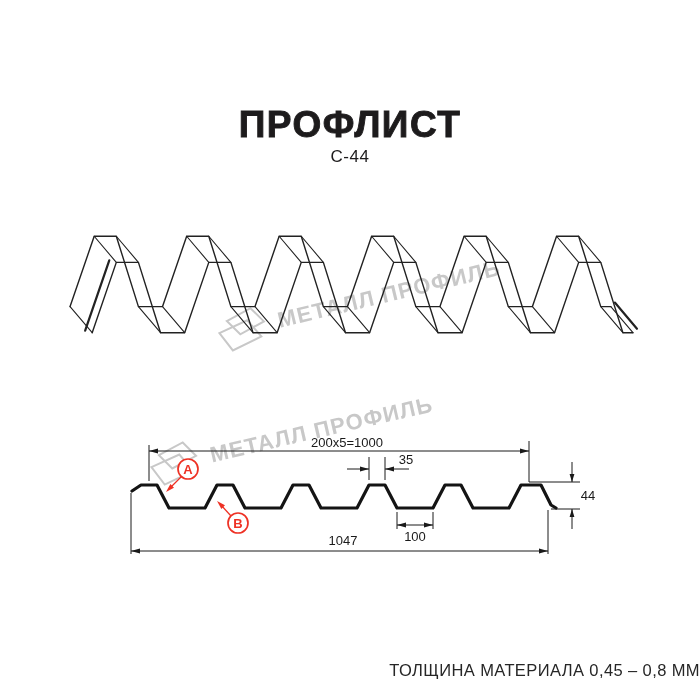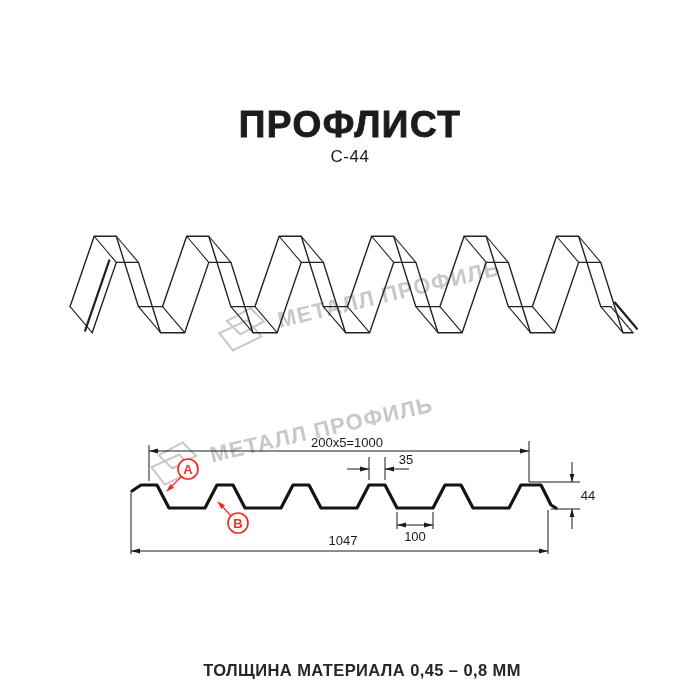--- a/index.html
+++ b/index.html
@@ -11,22 +11,22 @@
   .title {
     position:absolute; left:0; right:0; top:56px; text-align:center;
     font-size:37px; font-weight:bold; letter-spacing:1.5px; color:#1d1b1c;
     -webkit-text-stroke:0.9px #1d1b1c; z-index:3;
   }
   .subtitle {
     position:absolute; left:0; right:0; top:99px; text-align:center;
     font-size:17px; font-weight:normal; letter-spacing:0.5px; color:#1d1b1c; z-index:3;
   }
   .footer-note {
-    position:absolute; left:0; right:0; top:613px; text-align:center;
-    font-size:16.5px; font-weight:bold; letter-spacing:0.4px; color:#262626; z-index:3;padding-left:24px;
+    position:absolute; left:0; right:0; top:613px; text-align:right;
+    font-size:16.5px; font-weight:normal; letter-spacing:0.4px; color:#262626; z-index:3;padding-left:24px;
   }
   .wm {
     position:absolute; display:flex; align-items:center; gap:8px;
     z-index:1; transform-origin:0 50%; white-space:nowrap;
   }
   .wm-text {
     font-size:22px; font-weight:bold; letter-spacing:1.2px; color:#c8c8c8;
   }
   .wm1 { left:216px; top:266px; transform:rotate(-13.5deg); }
   .wm2 { left:148px; top:400px; transform:rotate(-13deg); }

